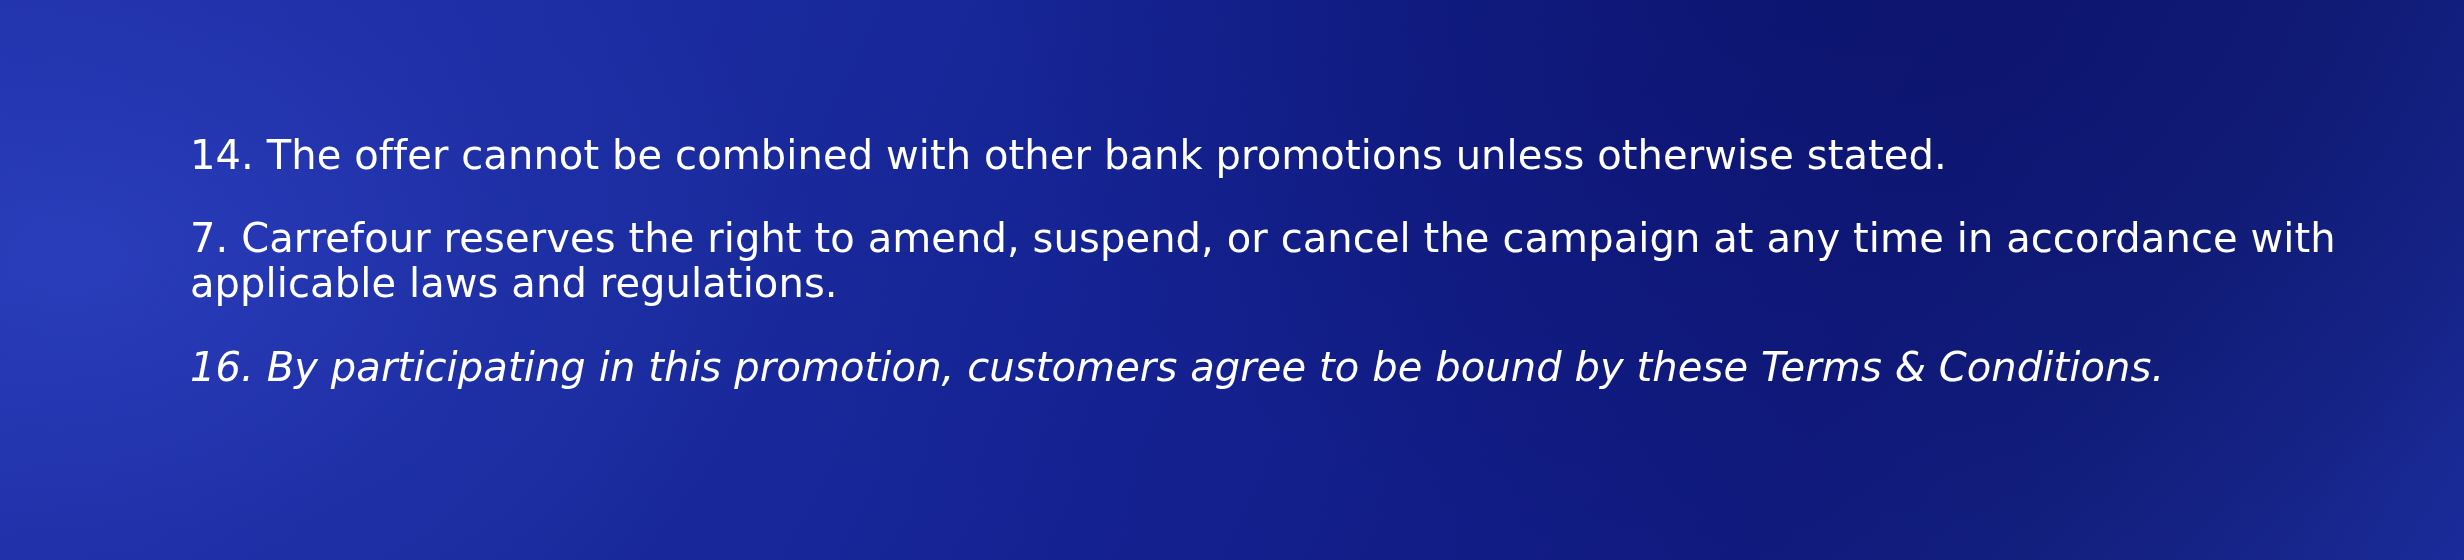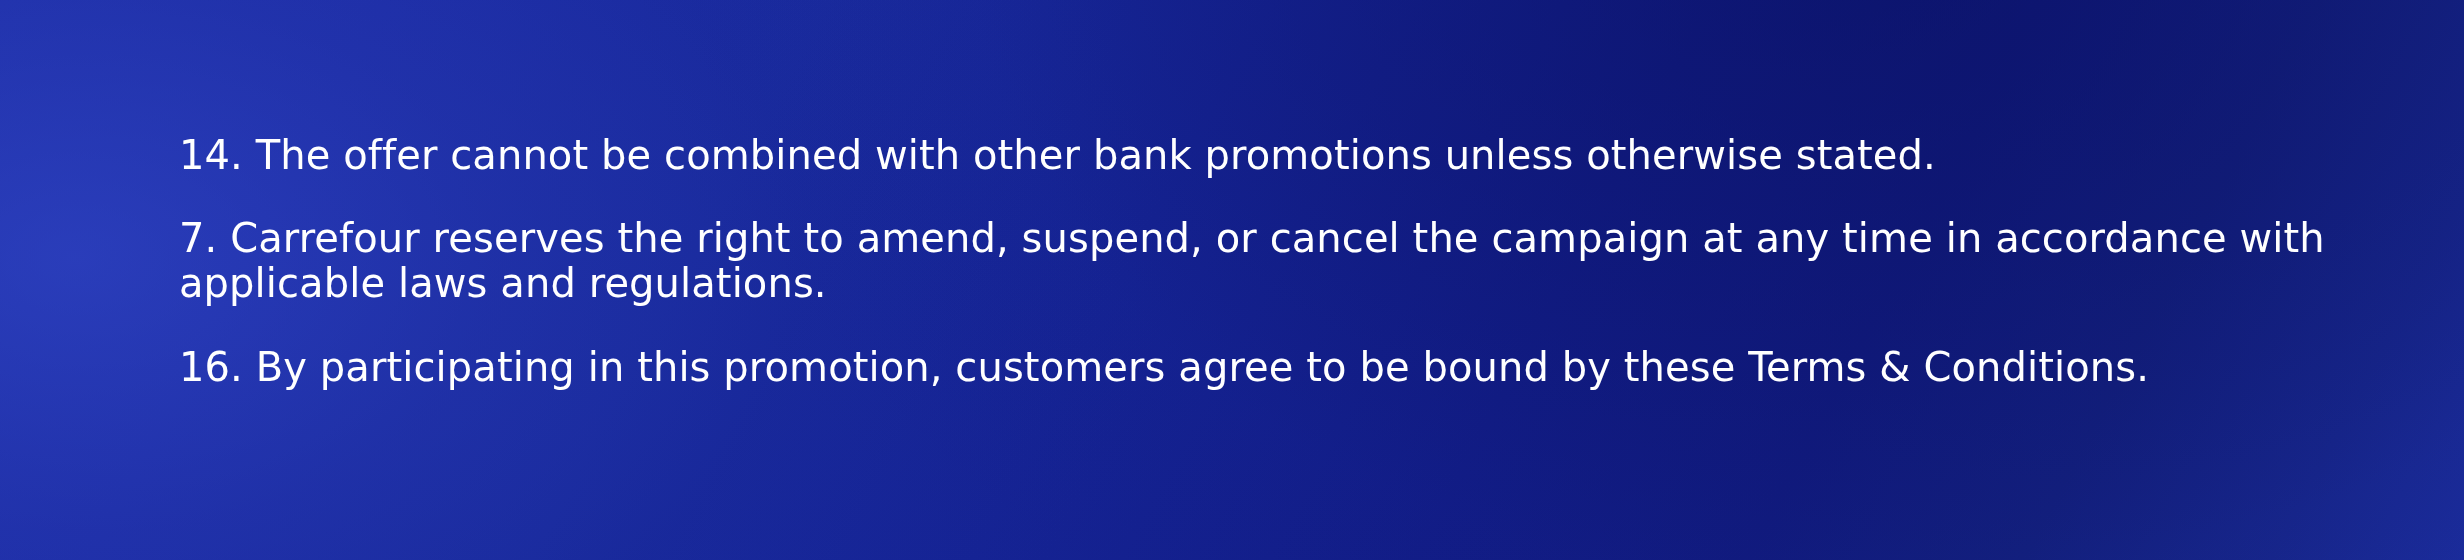--- a/index.html
+++ b/index.html
@@ -67,28 +67,29 @@
     margin: 0;
     padding: 0;
   }
 
   .term-item {
     color: #ffffff;
     font-size: 40px;
     font-weight: 400;
     line-height: 1.16;
     letter-spacing: 0.1px;
-    margin: 0 0 38px 1px;
+    margin: 0 0 38px 12px;
     white-space: pre-wrap;
     text-rendering: optimizeLegibility;
     -webkit-font-smoothing: antialiased;
   }
 
   .term-item:last-child {
     margin-bottom: 0;
+    font-style: italic;
   }
 
   
   .term-item.wrapped {
     max-width: 2180px;
     line-height: 1.12;
   }
 </style>
 </head>
 <body>

